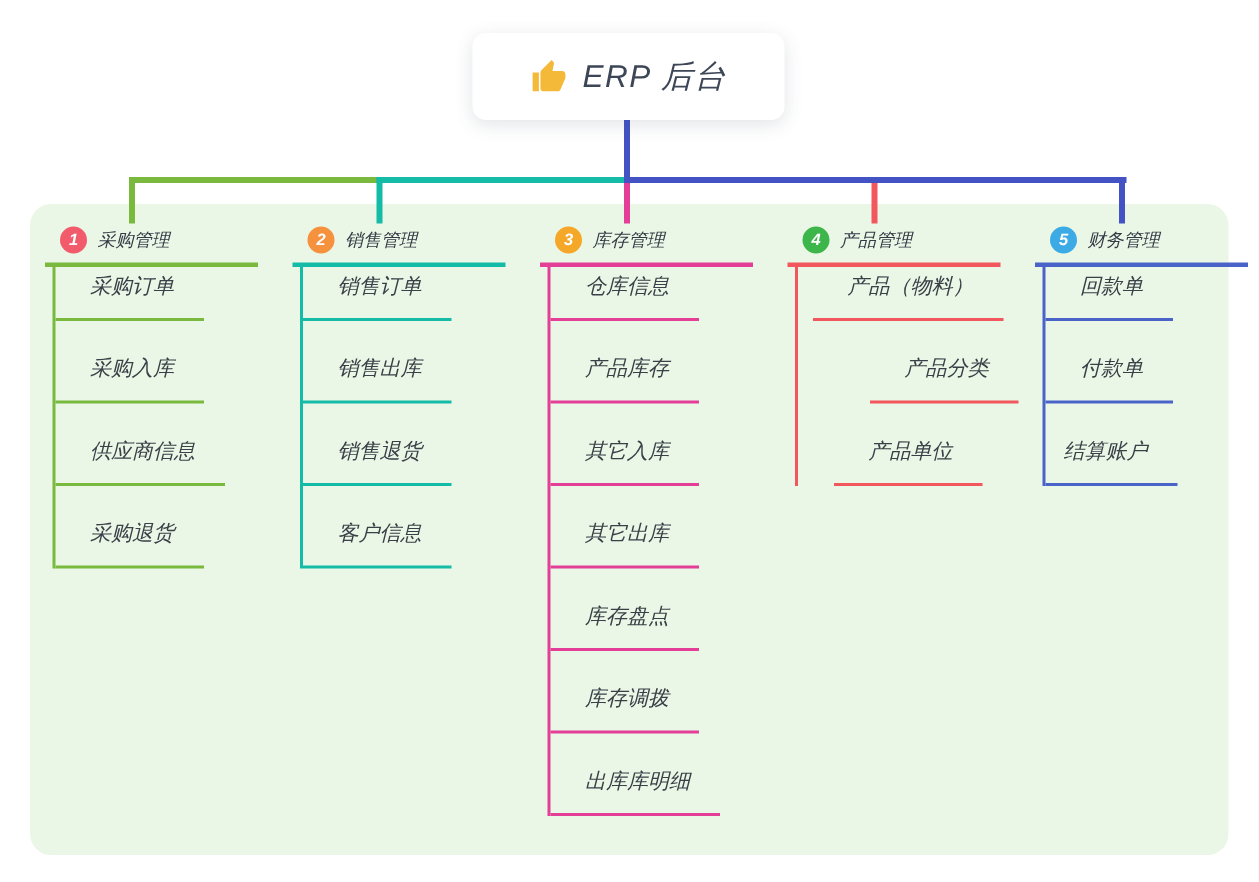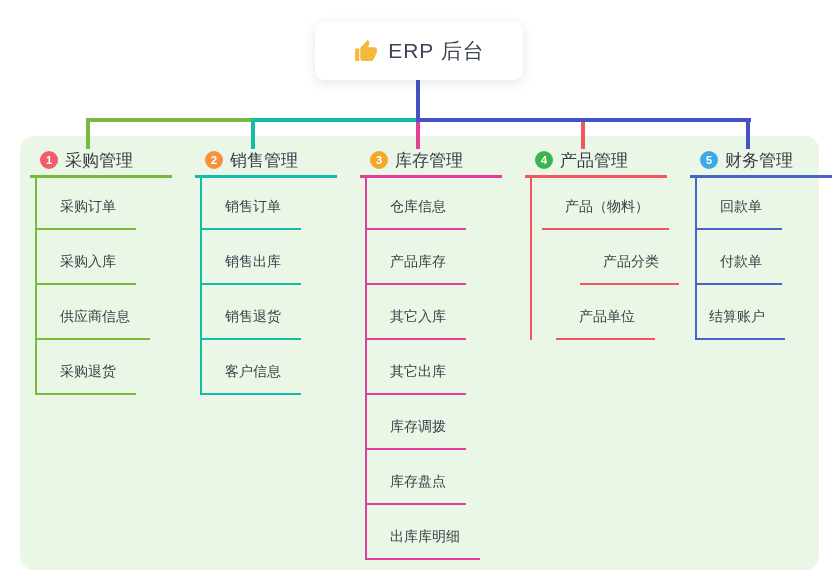--- a/index.html
+++ b/index.html
@@ -1,20 +1,20 @@
 <!DOCTYPE html>
 <html><head>
 <meta charset="utf-8">
 <style>
   html,body{margin:0;padding:0;background:#ffffff;}
   body{
     width:839px;height:588px;position:relative;overflow:hidden;
     font-family:"Liberation Sans","DejaVu Sans",sans-serif;
   }
-  .canvas{position:absolute;inset:0;}
+  .canvas{position:absolute;inset:0;font-style:italic;}
   .green-panel{
     position:absolute;left:20px;top:136px;width:799px;height:434px;
     background:#ebf7e6;border-radius:14px;
   }
   .conn{position:absolute;}
   .root-drop{left:416px;top:80px;width:4px;height:40px;}
   .bus{top:118px;height:4px;}
   .seg-0{left:86px;width:167px;}
   .seg-1{left:251px;width:169px;}
   .seg-2{left:416px;width:335px;}
@@ -27,33 +27,33 @@
     display:flex;align-items:center;justify-content:center;gap:10px;
   }
   .root-title{font-size:21px;font-weight:500;color:#3d4657;letter-spacing:1px;}
   .branch{position:absolute;top:148px;width:165px;}
   .branch-title{display:flex;align-items:center;gap:7px;padding-left:10px;height:24px;cursor:default;}
   .badge{
     width:18px;height:18px;border-radius:50%;flex:0 0 auto;
     color:#fff;font-size:11px;font-weight:bold;
     display:flex;align-items:center;justify-content:center;
   }
-  .title-label{font-size:17px;font-weight:500;color:#333a45;white-space:nowrap;}
+  .title-label{font-size:12px;font-weight:500;color:#333a45;white-space:nowrap;}
   .title-underline{width:142px;height:3px;margin-top:3px;}
   .children{
     margin-left:5px;width:max-content;
     border-left:2px solid;display:flex;flex-direction:column;align-items:flex-start;
   }
   .child{
     box-sizing:border-box;height:55px;width:max-content;
     display:flex;align-items:flex-end;
     padding:0 20px 12px 23px;border-bottom:2px solid;
     font-size:14px;color:#3a4048;white-space:nowrap;cursor:default;
   }
-  .child:first-child{height:52px;}
+  .child:first-child{height:36px;}
   .thumb-icon{width:25px;height:25px;flex:0 0 auto;}
 </style>
 </head>
 <body>
 
 <div class="canvas">
   <div class="green-panel" style="background: rgb(235, 247, 230);"></div>
 
   <div class="conn root-drop" style="background: rgb(67, 83, 196);"></div>
   <div class="conn bus seg-0" style="background: rgb(121, 185, 62);"></div>
@@ -98,22 +98,22 @@
     <div class="branch-title">
       <span class="badge" style="background: rgb(245, 167, 40);">3</span>
       <span class="title-label">库存管理</span>
     </div>
     <div class="title-underline" style="background: rgb(228, 63, 151);"></div>
     <div class="children" style="border-left-color: rgb(228, 63, 151);">
           <div class="child" style="border-bottom-color: rgb(228, 63, 151);">仓库信息</div>
           <div class="child" style="border-bottom-color: rgb(228, 63, 151);">产品库存</div>
           <div class="child" style="border-bottom-color: rgb(228, 63, 151);">其它入库</div>
           <div class="child" style="border-bottom-color: rgb(228, 63, 151);">其它出库</div>
+          <div class="child" style="border-bottom-color: rgb(228, 63, 151);">库存盘点</div>
           <div class="child" style="border-bottom-color: rgb(228, 63, 151);">库存调拨</div>
-          <div class="child" style="border-bottom-color: rgb(228, 63, 151);">库存盘点</div>
           <div class="child" style="border-bottom-color: rgb(228, 63, 151);">出库库明细</div>
         </div>
   </div>
       <div class="branch" style="left: 525px;">
     <div class="branch-title">
       <span class="badge" style="background: rgb(60, 181, 74);">4</span>
       <span class="title-label">产品管理</span>
     </div>
     <div class="title-underline" style="background: rgb(242, 87, 93);"></div>
     <div class="children" style="border-left-color: rgb(242, 87, 93); align-items: center;">

